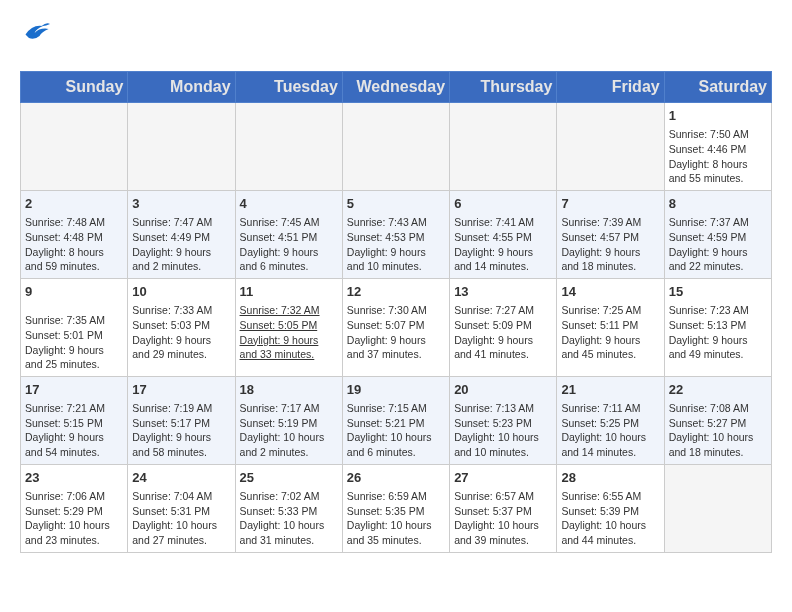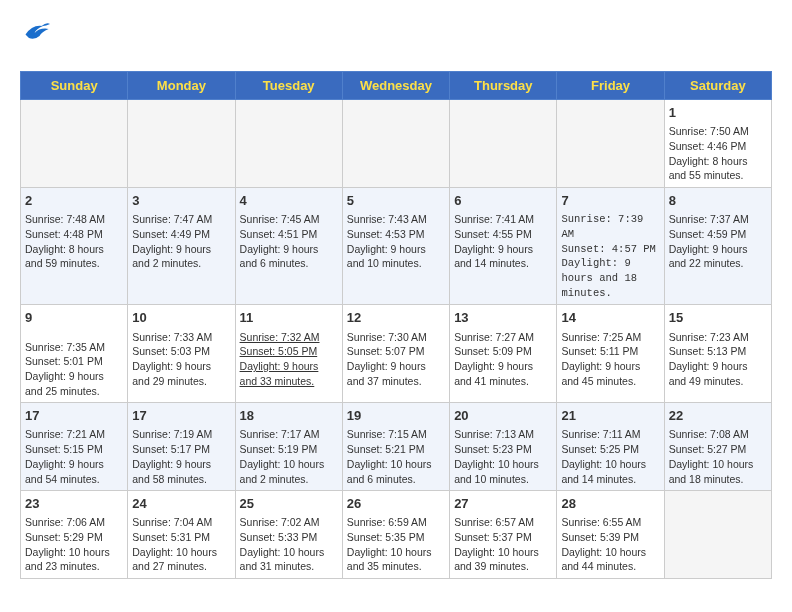--- a/index.html
+++ b/index.html
@@ -42,24 +42,24 @@
       font-weight: normal;
       color: #444;
     }
     .calendar {
       width: 100%;
       border-collapse: collapse;
       font-size: 11px;
     }
     .calendar thead tr th {
       background: #3a6bbf;
-      color: #fde047;
+      color: #e5e5e5;
       padding: 6px 4px;
-      text-align: center;
-      font-size: 13px;
+      text-align: right;
+      font-size: 16px;
       font-weight: bold;
       border: 1px solid #5080cc;
     }
     .calendar tbody tr td {
       border: 1px solid #ccc;
       vertical-align: top;
       padding: 4px;
       width: calc(100%/7);
       min-height: 80px;
       color: #333;
@@ -160,21 +160,21 @@
 Daylight: 9 hours and 10 minutes.</div>
         </td>
         <td>
           <span class="day-num">6</span>
           <div class="day-info" style="white-space: pre-line;">Sunrise: 7:41 AM
 Sunset: 4:55 PM
 Daylight: 9 hours and 14 minutes.</div>
         </td>
         <td>
           <span class="day-num">7</span>
-          <div class="day-info" style="white-space: pre-line; font-family: Liberation Mono, monospace;">Sunrise: 7:39 AM
+          <div class="day-info" style="white-space: pre-line;">Sunrise: 7:39 AM
 Sunset: 4:57 PM
 Daylight: 9 hours and 18 minutes.</div>
         </td>
         <td>
           <span class="day-num">8</span>
           <div class="day-info" style="white-space: pre-line;">Sunrise: 7:37 AM
 Sunset: 4:59 PM
 Daylight: 9 hours and 22 minutes.</div>
         </td>
       </tr>

